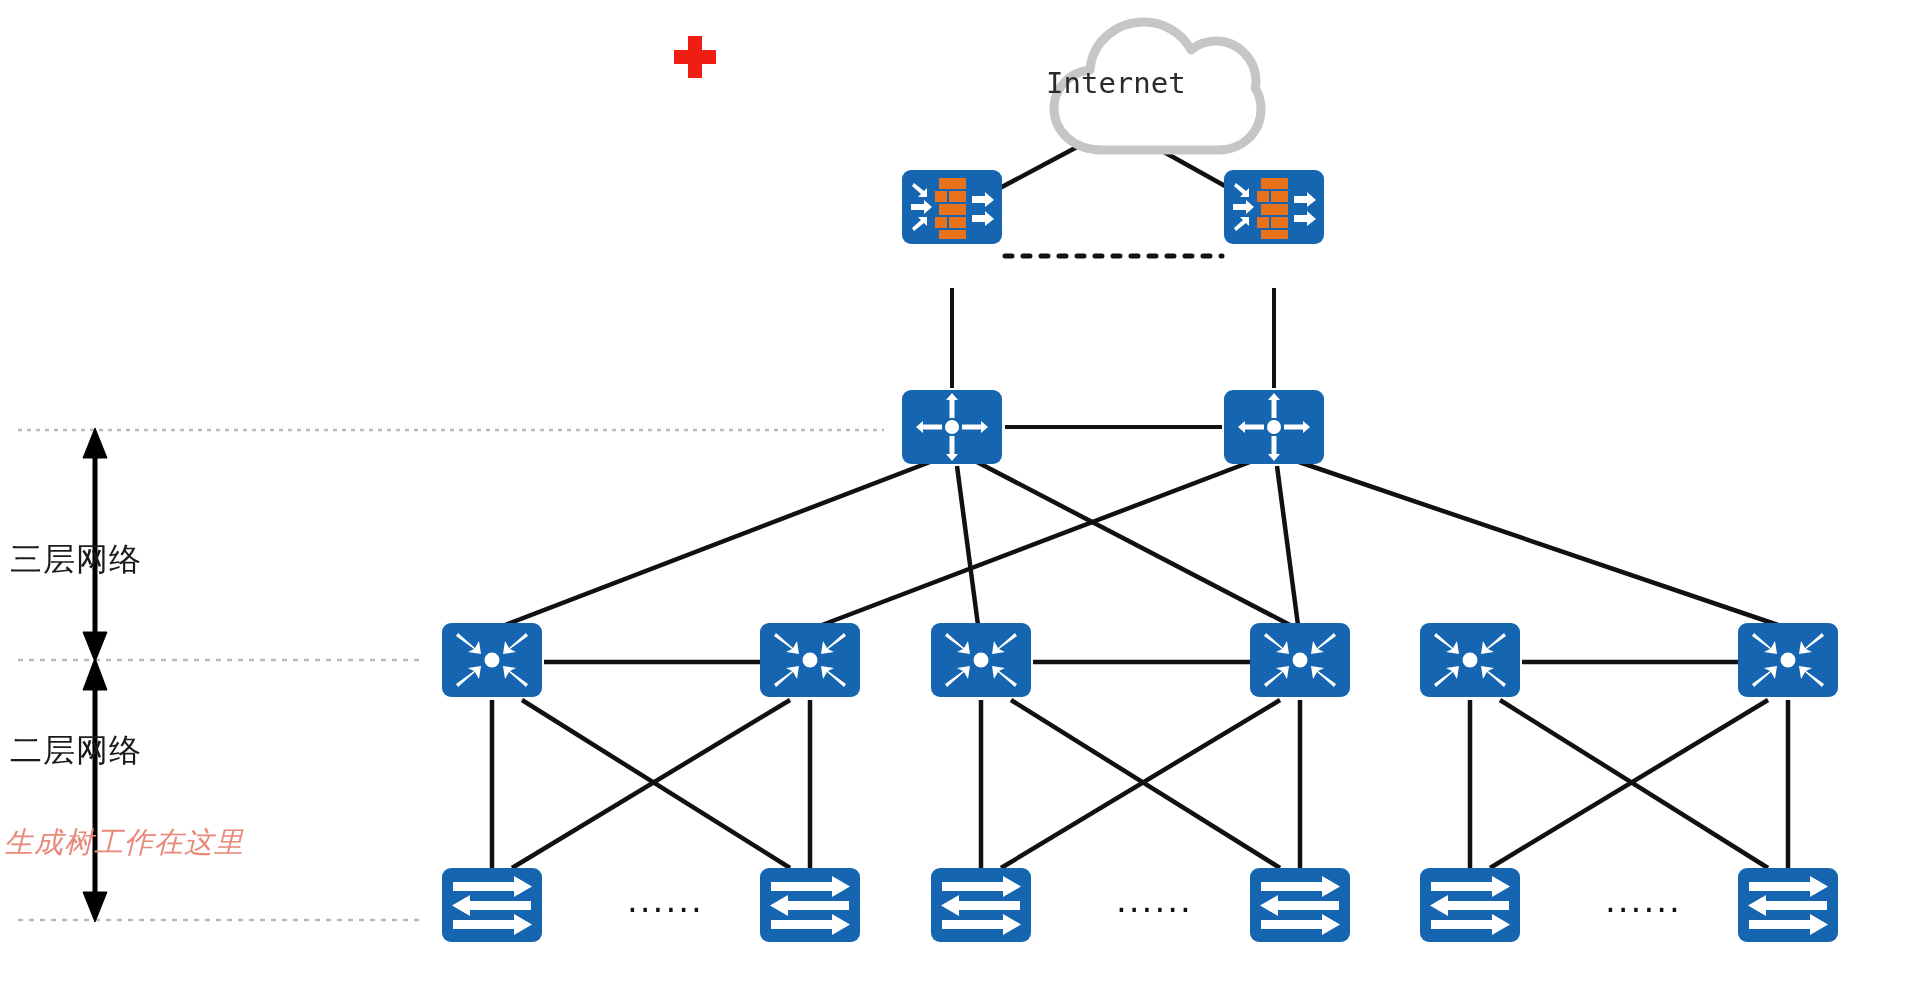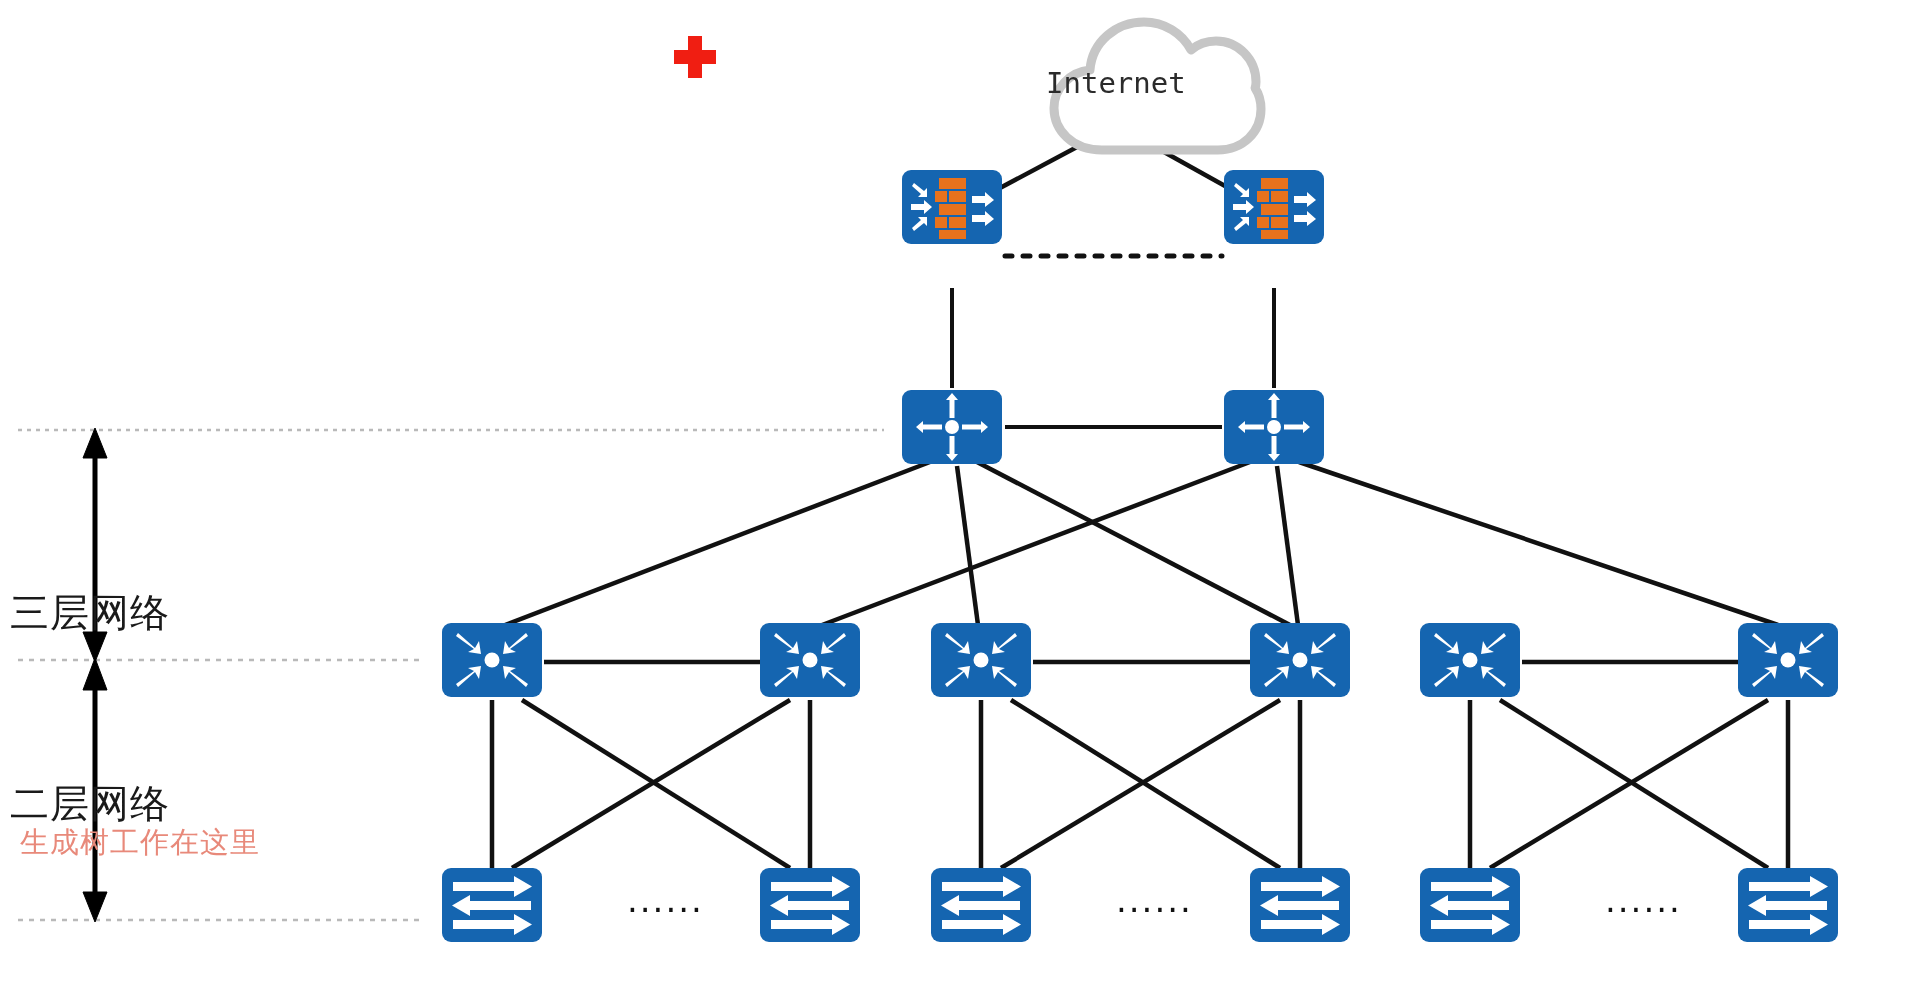--- a/index.html
+++ b/index.html
@@ -29,23 +29,22 @@
     height: 74px;
   }
   .node svg { display: block; width: 100%; height: 100%; }
   .label {
     position: absolute;
     color: #1a1a1a;
     white-space: nowrap;
   }
   .label-cn {
     font-family: "DejaVu Sans", sans-serif;
-    font-size: 39px;
+    font-size: 32px;
     letter-spacing: 1px;
-    margin-top: 48px;
   }
   .label-red {
     font-family: "DejaVu Sans", sans-serif;
     font-size: 29px;
     color: #e8897a;
     letter-spacing: 1px;
   }
   .cloud-label {
     position: absolute;
     font-family: "DejaVu Sans Mono", monospace;
@@ -365,15 +364,15 @@
   </div>
 
   <div class="ellipsis" style="left:627px; top:880px;">......</div>
   <div class="ellipsis" style="left:1116px; top:880px;">......</div>
   <div class="ellipsis" style="left:1605px; top:880px;">......</div>
 
   <div class="label label-cn" style="left:10px; top:538px;">三层网络</div>
 
   <div class="label label-cn" style="left:10px; top:729px;">二层网络</div>
 
-  <div class="label label-red" style="left:20px; top:823px;">生成树工作在这里</div>
+  <div class="label label-red" style="left:4px; top:823px;font-style:italic;">生成树工作在这里</div>
 
 </div>
 
 </body></html>

